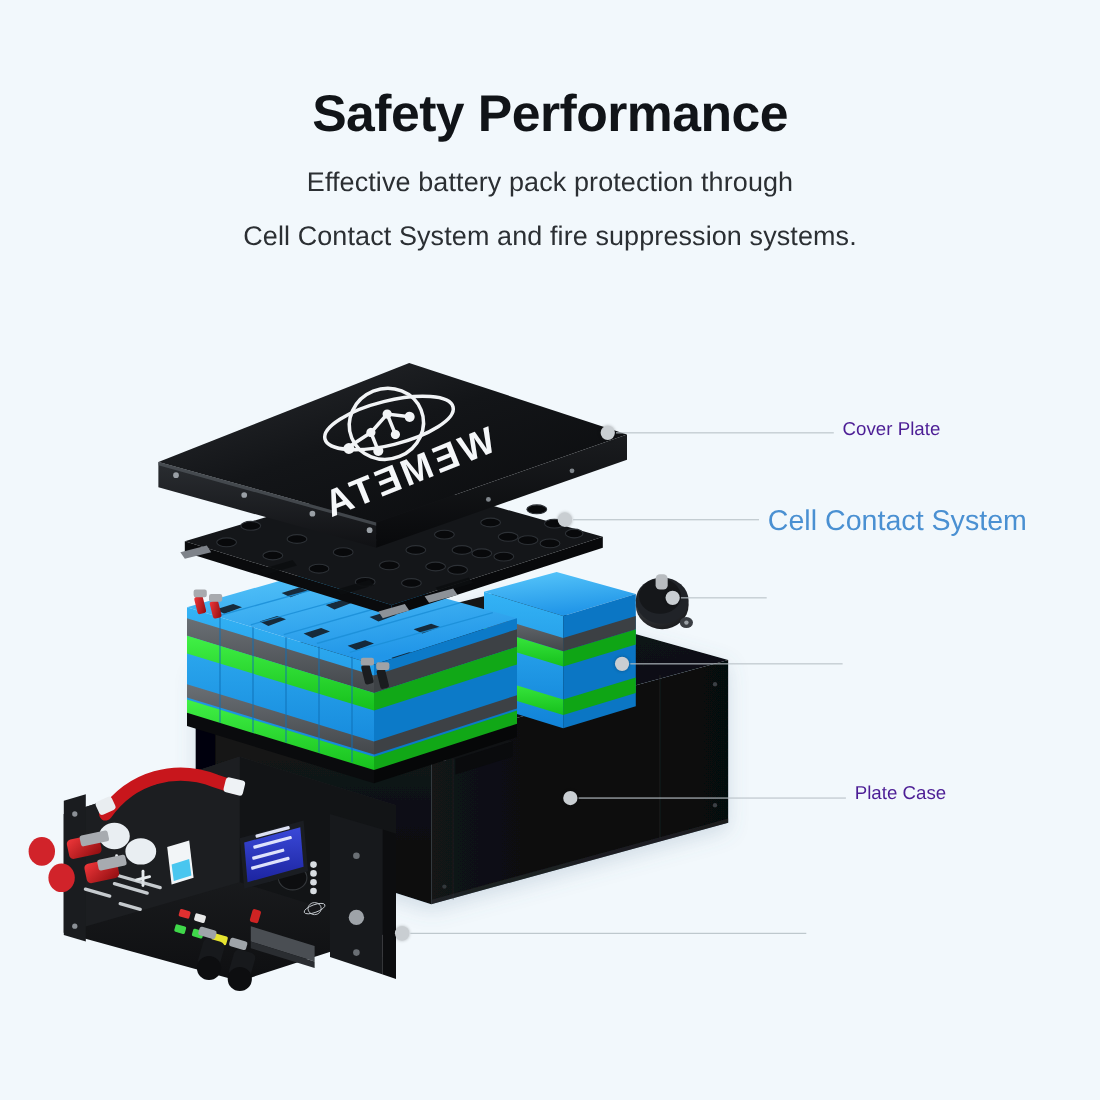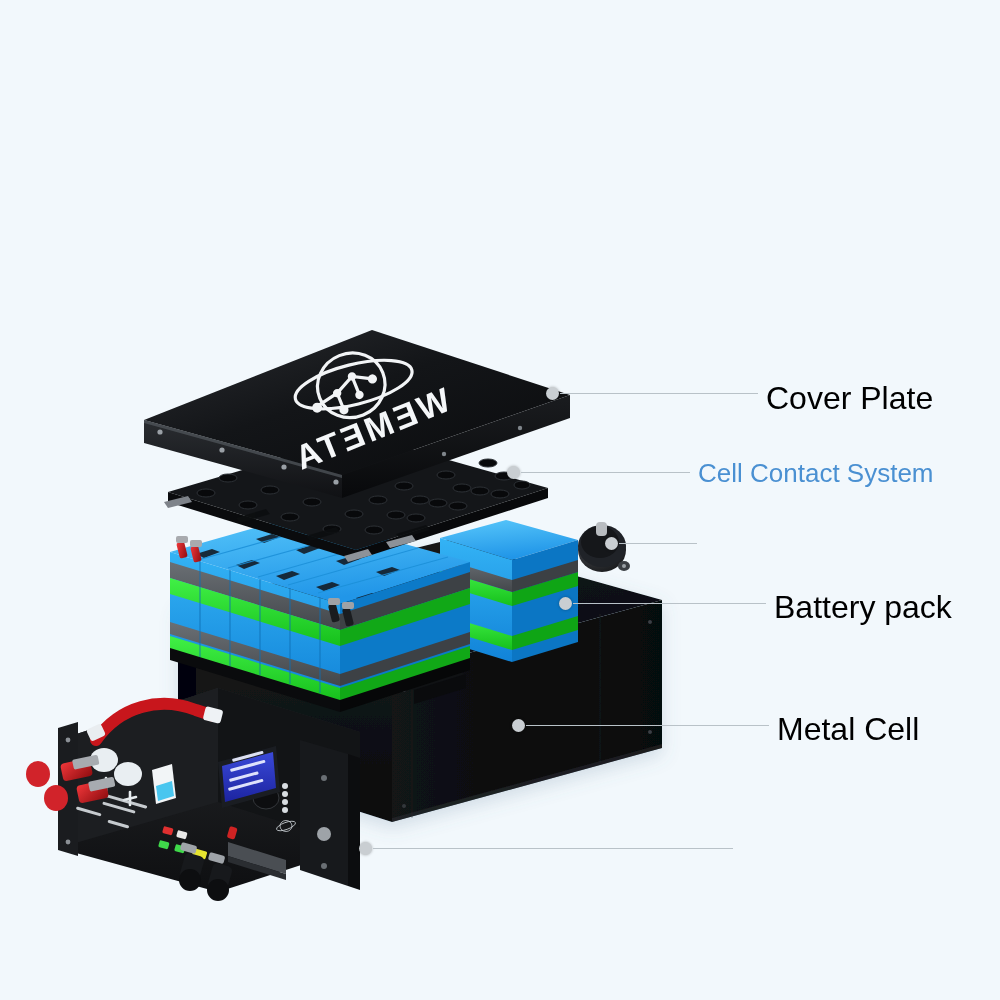--- a/index.html
+++ b/index.html
@@ -28,32 +28,37 @@
 
   
   .stage{position:absolute;left:0;top:270px;width:1000px;height:730px;}
 
   
   .leader{position:absolute;height:1px;background:#b9c2c8;}
   .dot{position:absolute;width:13px;height:13px;border-radius:50%;
        background:#c9ced2;box-shadow:0 0 3px rgba(0,0,0,.30);}
 
   
-  .label{position:absolute;white-space:nowrap;font-size:32px;color:#000000;font-weight:400;}
+  .label{position:absolute;white-space:nowrap;font-size:17px;color:#4c1d95;font-weight:400;}
   .label.accent{color:#4a90d2;font-weight:400;font-size:26px;}
 
   
   .render{position:absolute;left:0;top:0;width:1000px;height:730px;}
   .render svg{display:block;}
 </style>
 </head>
 <body>
 
 <div class="page">
 
+  <div class="header">
+    <h1 class="title">Safety Performance</h1>
+    <p class="sub1">Effective battery pack protection through</p>
+    <p class="sub2">Cell Contact System and fire suppression systems.</p>
+  </div>
 
   <div class="stage">
 
     <div class="render">
       <svg width="1000" height="730" viewBox="0 0 1000 730" xmlns="http://www.w3.org/2000/svg">
         <defs>
           <linearGradient id="gTop" x1="0" y1="0" x2="1" y2="1">
             <stop offset="0%" stop-color="#2a2c30"></stop>
             <stop offset="45%" stop-color="#131518"></stop>
             <stop offset="100%" stop-color="#0a0b0d"></stop>
@@ -433,23 +438,22 @@
 
     <div class="dot" style="left:507px;top:196px;"></div>
     <div class="leader" style="left:521px;top:202px;width:169px;"></div>
     <div class="label accent" style="left:698px;top:188px;">Cell Contact System</div>
 
     <div class="dot" style="left:605px;top:267px;"></div>
     <div class="leader" style="left:619px;top:273px;width:78px;"></div>
 
     <div class="dot" style="left:559px;top:327px;"></div>
     <div class="leader" style="left:573px;top:333px;width:193px;"></div>
-    <div class="label" style="left:774px;top:319px;">Battery pack</div>
 
     <div class="dot" style="left:512px;top:449px;"></div>
     <div class="leader" style="left:526px;top:455px;width:243px;"></div>
-    <div class="label" style="left:777px;top:441px;">Metal Cell</div>
+    <div class="label" style="left:777px;top:441px;">Plate Case</div>
 
     <div class="dot" style="left:359px;top:572px;"></div>
     <div class="leader" style="left:373px;top:578px;width:360px;"></div>
 
   </div>
 </div>
 
 </body></html>

